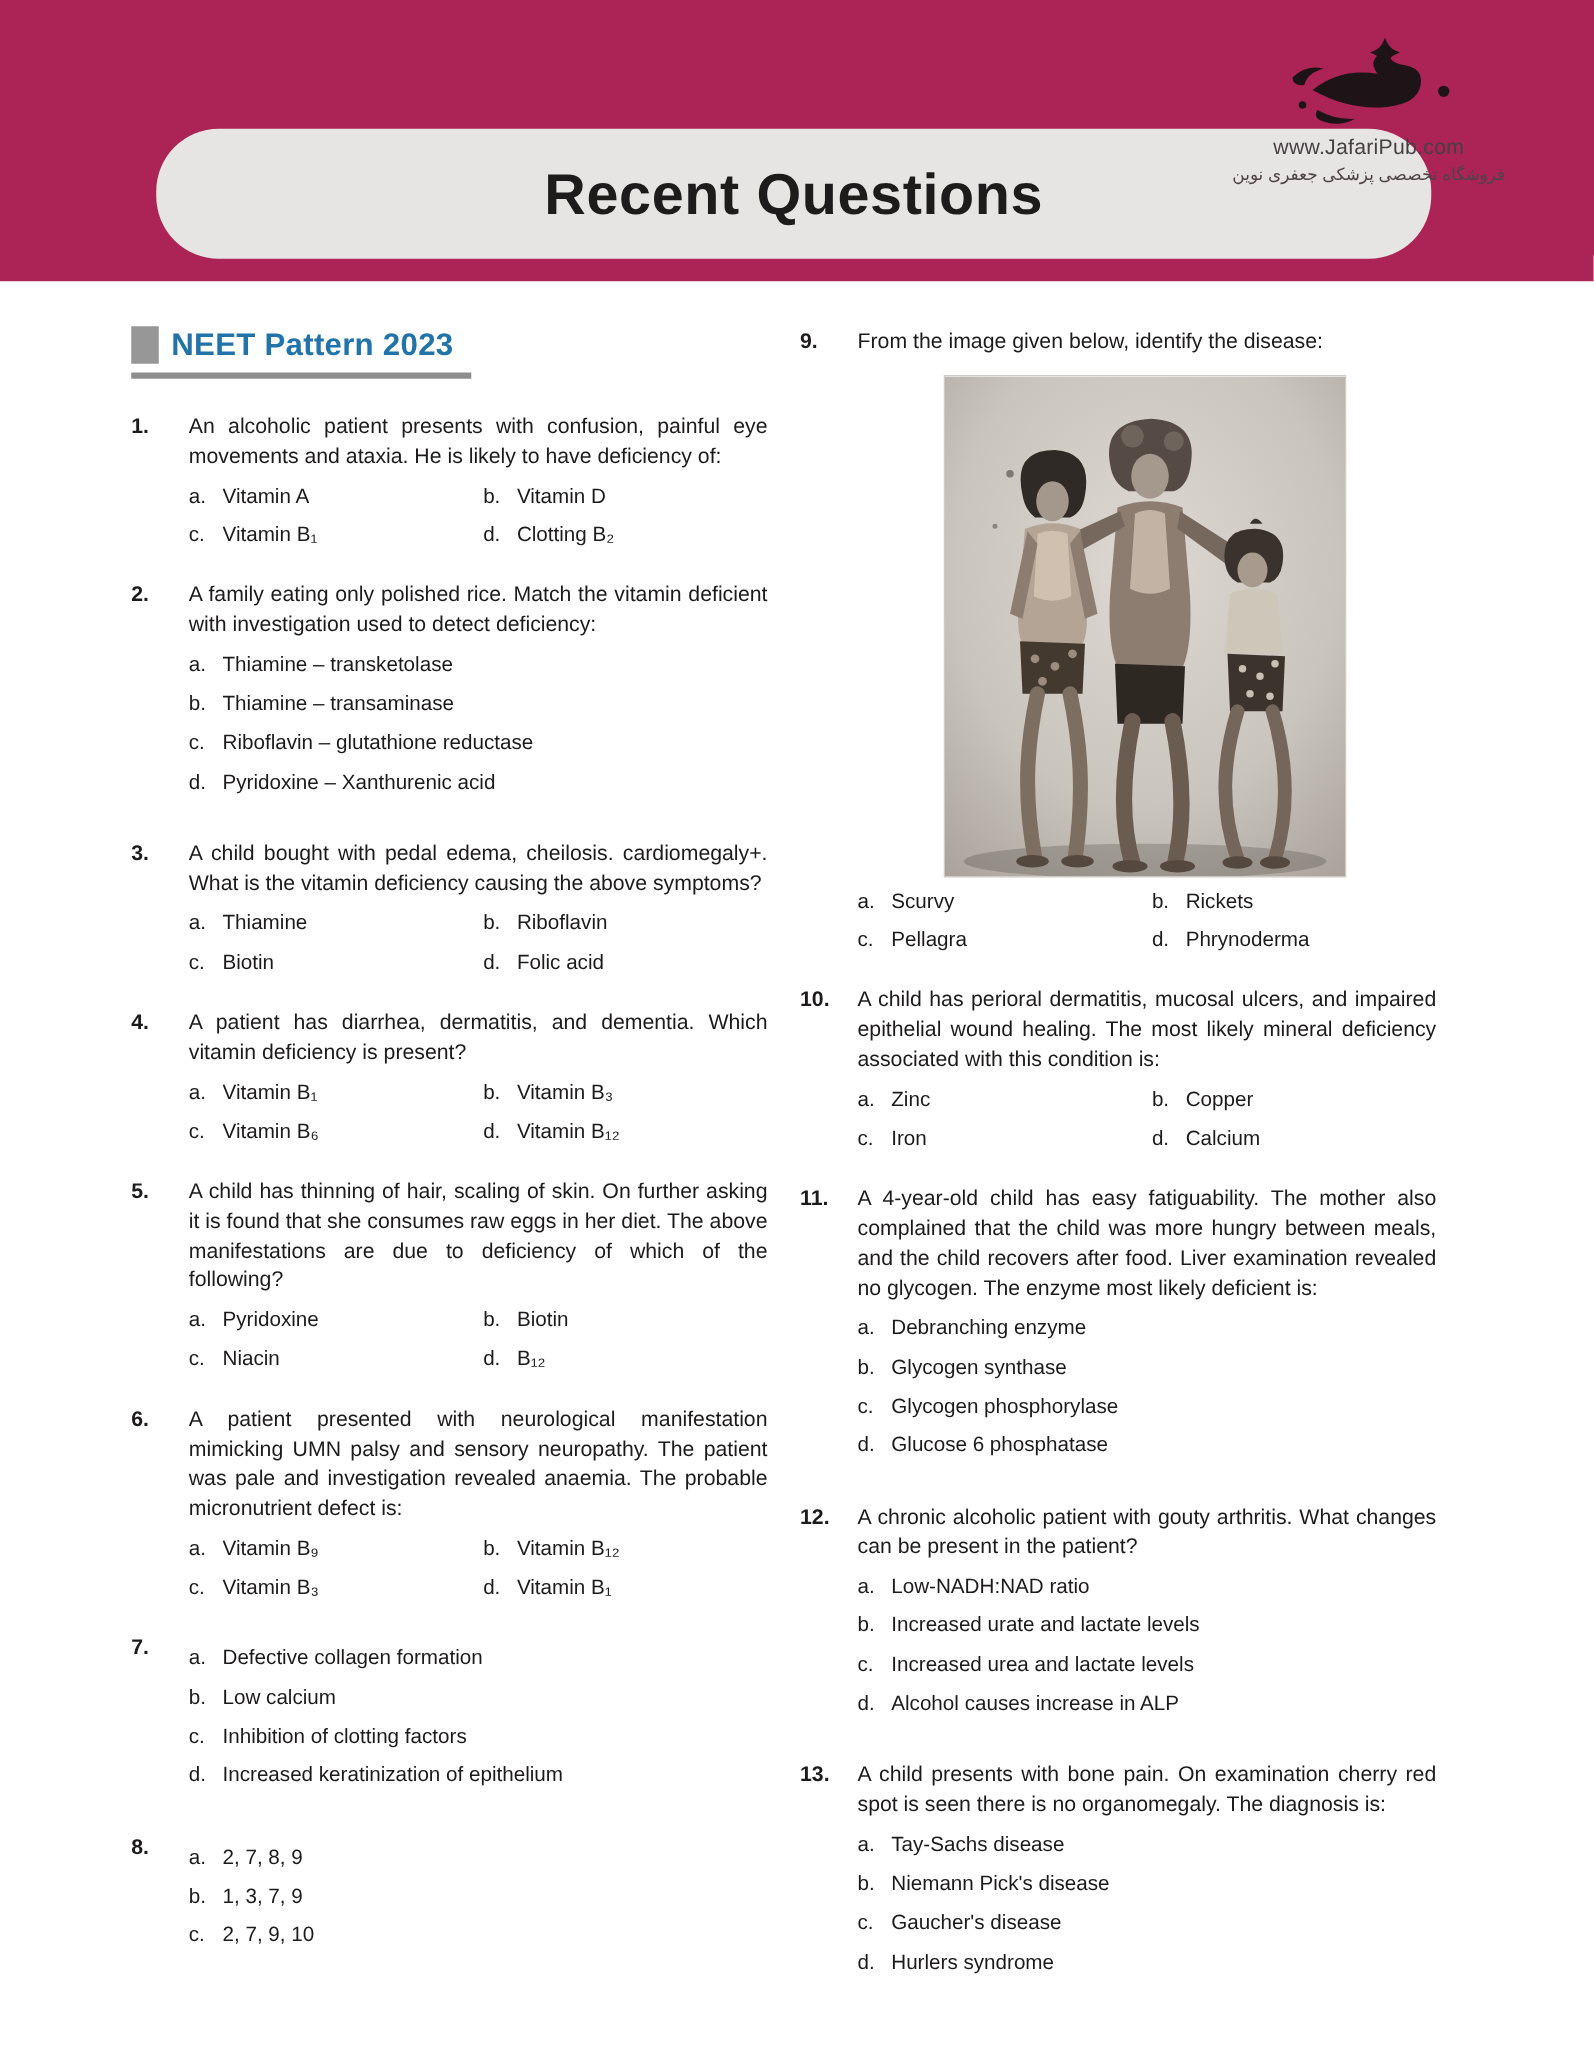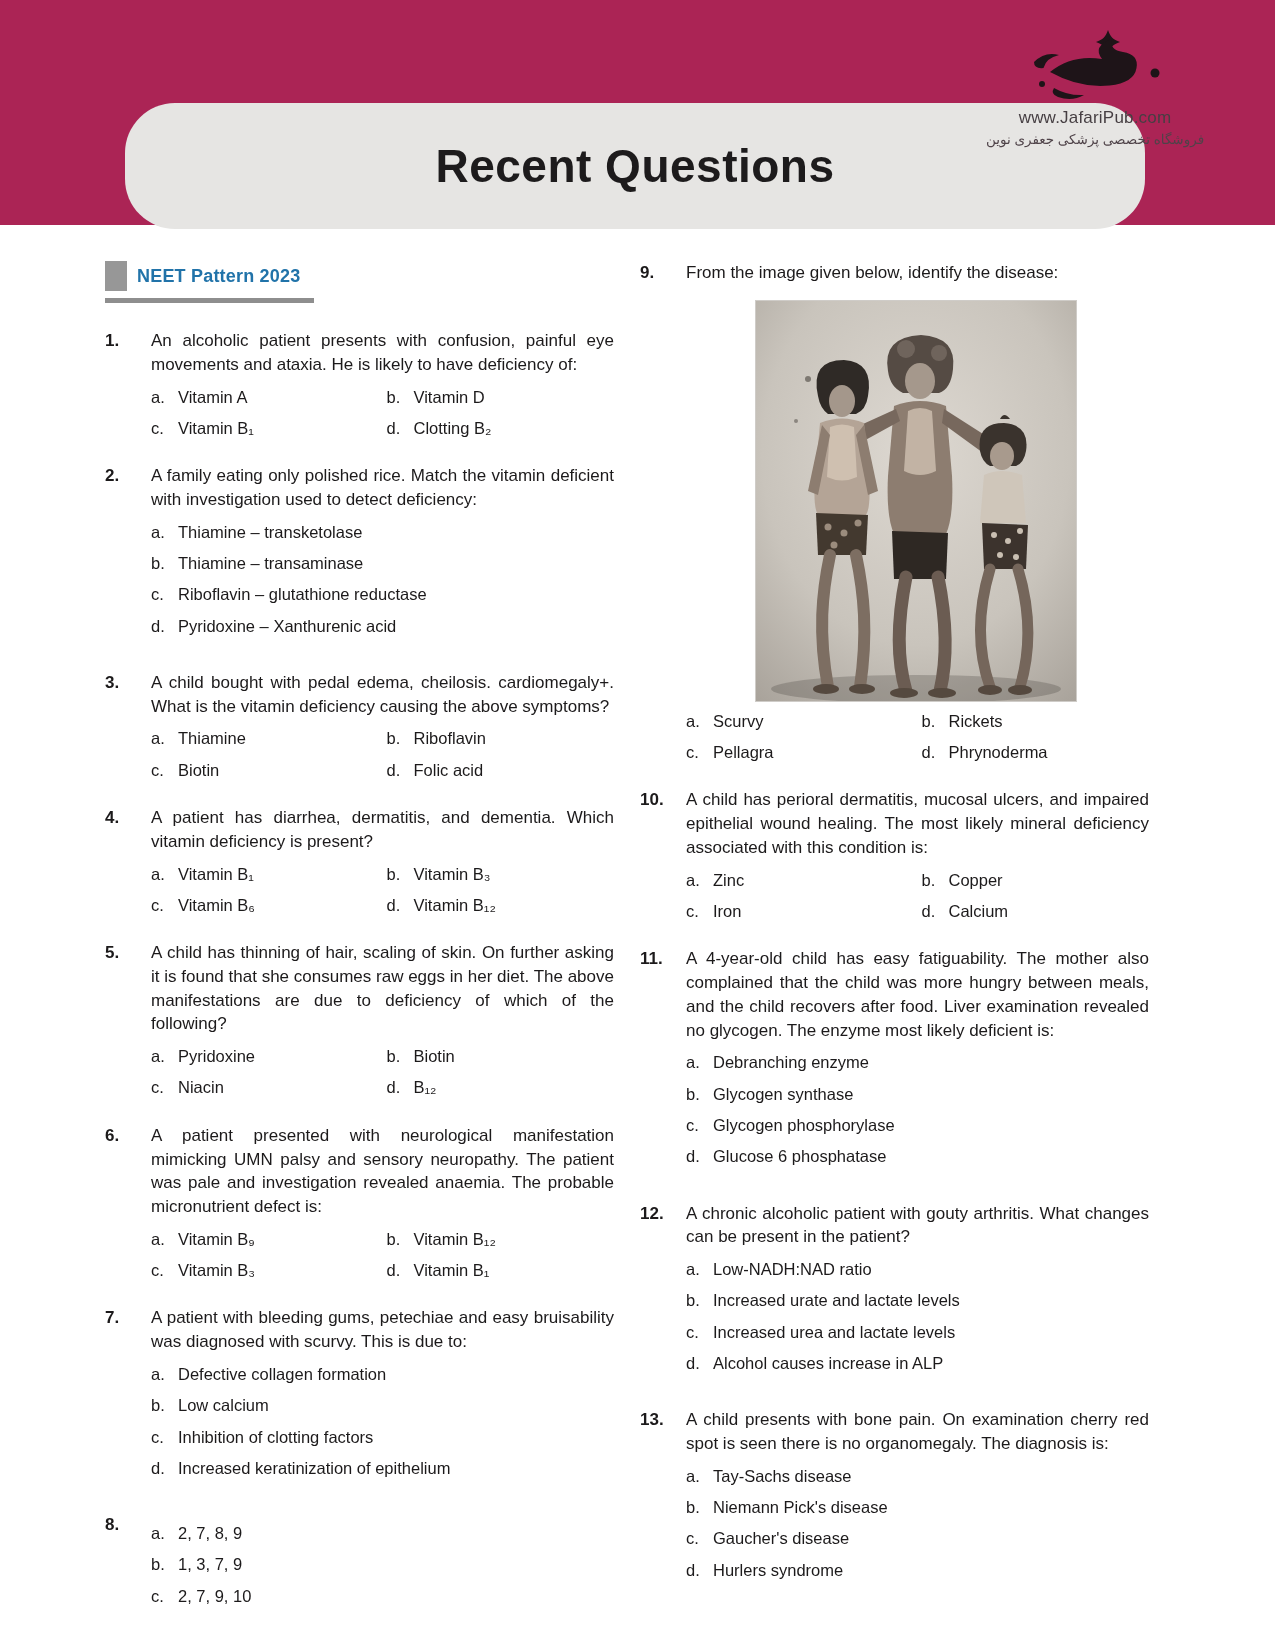--- a/index.html
+++ b/index.html
@@ -13,21 +13,21 @@
   }
   
   .top-band{
     position:relative;
     width:100%;height:225px;
     background:#ab2455;
   }
   .title-bar{
     position:absolute;
     left:125px;top:103px;
-    width:1020px;height:126px;
+    width:1020px;height:104px;
     background:#e6e5e3;
     border-radius:50px;
     display:flex;align-items:center;justify-content:center;
   }
   .title-bar h1{
     margin:0;
     font-size:46px;
     font-weight:bold;
     letter-spacing:0.5px;
     color:#1d1b1c;
@@ -69,21 +69,21 @@
     padding:0 14px 7px 0;
     margin-bottom:26px;
   }
   .section-heading .sq{
     width:22px;height:30px;
     background:#979797;
     flex:none;
   }
   .section-heading .sh-text{
     color:#2173a9;
-    font-size:18px;
+    font-size:25px;
     font-weight:bold;
     letter-spacing:0.2px;
   }
   
   .question{
     display:flex;
     margin-bottom:25px;
   }
   .qnum{
     width:46px;flex:none;
@@ -298,21 +298,20 @@
               <span class="okey">d.</span>
               <span>Vitamin B₁</span>
             </div>
           </div>
     </div>
   </div>
 
   <div class="question">
     <div class="qnum">7.</div>
     <div class="qbody">
-      <div class="qtext">A patient with bleeding gums, petechiae and easy bruisability was diagnosed with scurvy. This is due to:</div>
       <div class="options list1">
             <div class="option">
               <span class="okey">a.</span>
               <span>Defective collagen formation</span>
             </div>
             <div class="option">
               <span class="okey">b.</span>
               <span>Low calcium</span>
             </div>
             <div class="option">

